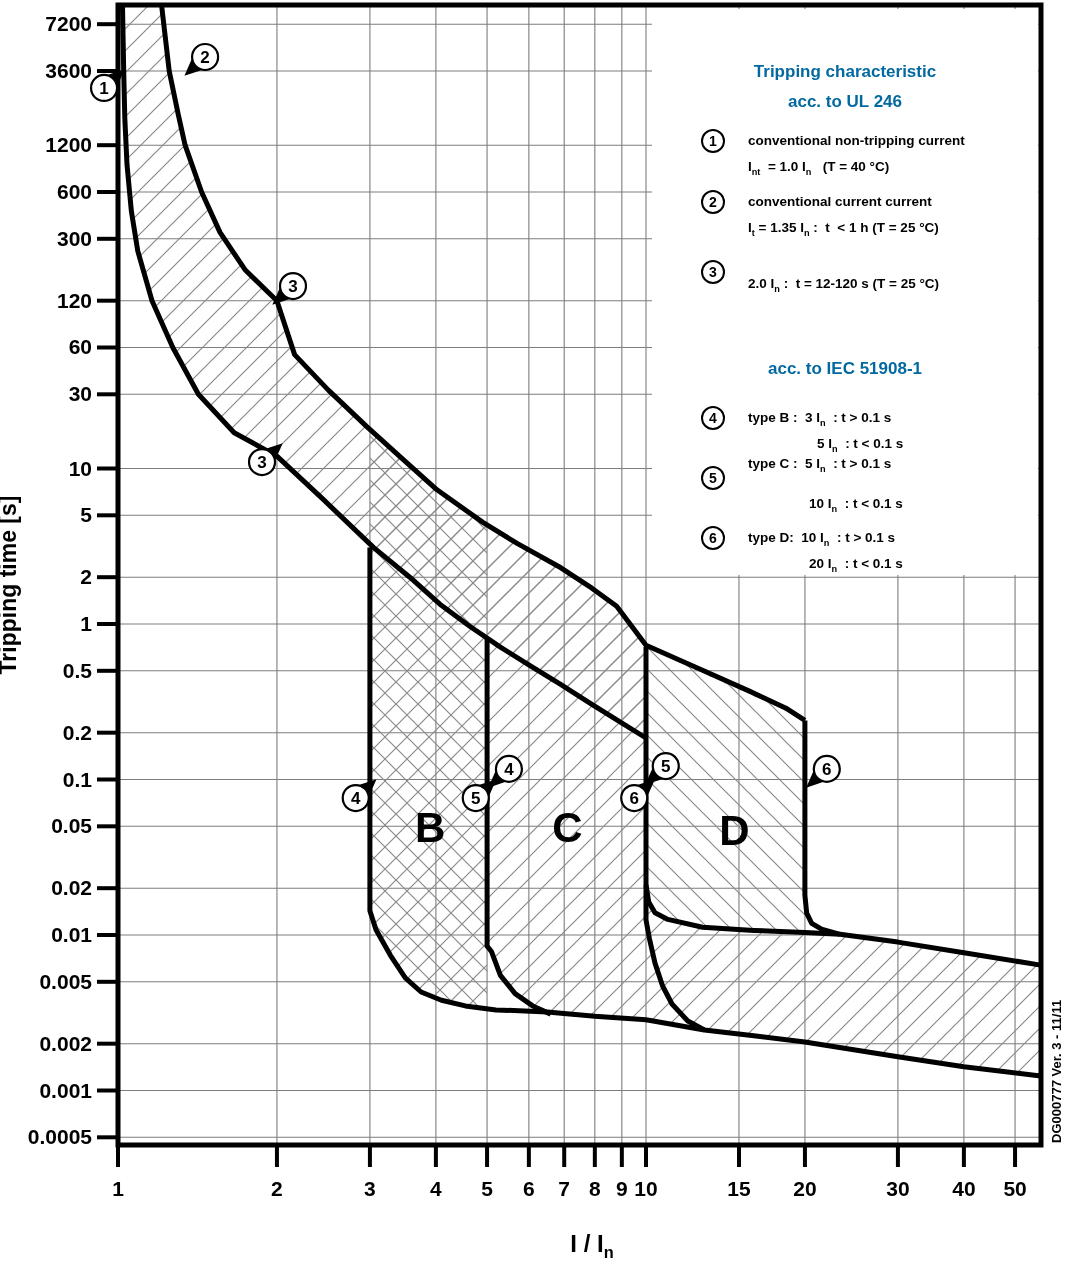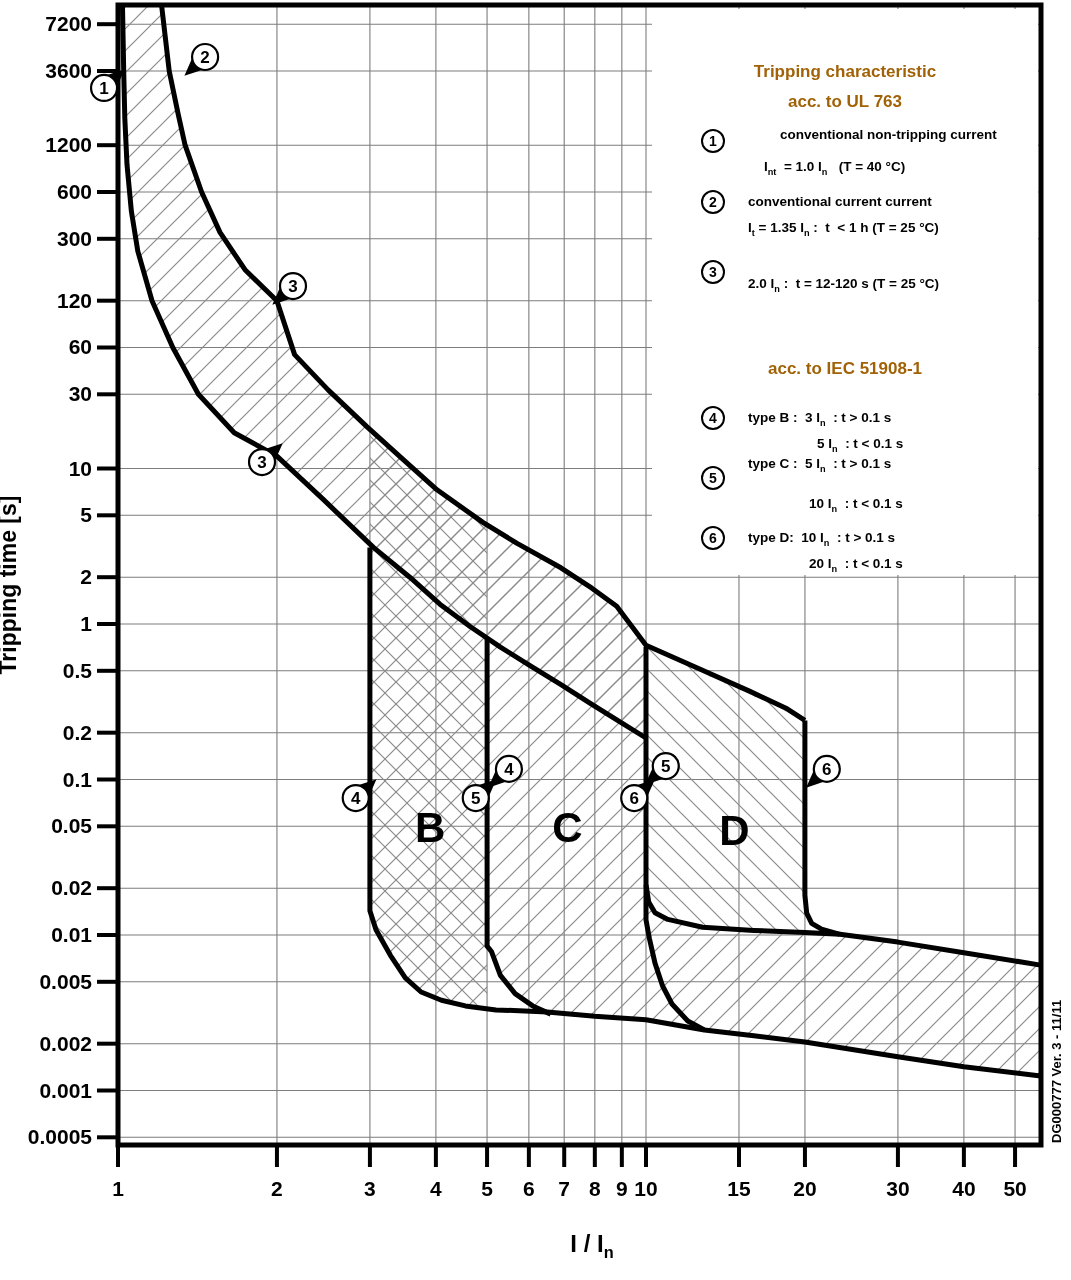--- a/index.html
+++ b/index.html
@@ -2,21 +2,21 @@
 <html><head>
 <meta charset="utf-8">
 <style>
   html,body{margin:0;padding:0;background:#ffffff;}
   .stage{position:relative;width:1071px;height:1280px;background:#fff;
          font-family:"Liberation Sans",sans-serif;overflow:hidden;}
   .stage svg{position:absolute;left:0;top:0;}
   .overlay{position:absolute;left:0;top:0;width:1071px;height:1280px;pointer-events:none;}
   .legend-panel{position:absolute;left:652px;top:9px;width:386px;height:566px;background:#fff;}
   .lg-line{position:absolute;white-space:pre;font-weight:bold;font-size:13.5px;color:#000;}
-  .lg-title{position:absolute;white-space:pre;font-weight:bold;font-size:17px;color:#a16207;
+  .lg-title{position:absolute;white-space:pre;font-weight:bold;font-size:17px;color:#0369a1;
             left:652px;width:386px;text-align:center;}
   .lg-circle{position:absolute;width:24px;height:24px;box-sizing:border-box;border:2px solid #000;
              border-radius:50%;background:#fff;text-align:center;line-height:20px;
              font-weight:bold;font-size:14px;color:#000;}
   sub{font-size:68%;line-height:0;}
   .side-note{position:absolute;left:1049px;top:1143px;transform:rotate(-90deg);
              transform-origin:0 0;font-weight:bold;font-size:13px;white-space:pre;color:#000;}
 </style>
 </head>
 <body>
@@ -203,24 +203,24 @@
         <text x="734.3435527470369" y="845.4887830909959" text-anchor="middle" font-size="42" font-weight="bold" fill="#000000">D</text>
       </g>
     <text x="16" y="585" transform="rotate(-90 16 585)" text-anchor="middle" font-size="23" font-weight="bold" fill="#000">Tripping time [s]</text>
     <text id="x-axis-title" x="592" y="1252" text-anchor="middle" font-size="24" font-weight="bold" fill="#000"><tspan>I / I</tspan><tspan font-size="68%" dy="6">n</tspan></text>
   </svg>
 
   <div class="overlay">
     <div class="legend-panel" id="legend-panel"></div>
     <div class="side-note">DG000777 Ver. 3 - 11/11</div>
   <div class="lg-title" style="top: 62px;">Tripping characteristic</div>
-      <div class="lg-title" style="top: 92px;">acc. to UL 763</div>
+      <div class="lg-title" style="top: 92px;">acc. to UL 246</div>
       <div class="lg-circle" style="left: 701px; top: 129px;">1</div>
-      <div class="lg-line" style="left: 748px; top: 127px; margin-left: 32px;">conventional non-tripping current</div>
-      <div class="lg-line" style="left: 748px; top: 159px; margin-left: 16px;">I<sub>nt</sub>  = 1.0 I<sub>n</sub>   (T = 40 °C)</div>
+      <div class="lg-line" style="left: 748px; top: 133px;">conventional non-tripping current</div>
+      <div class="lg-line" style="left: 748px; top: 159px;">I<sub>nt</sub>  = 1.0 I<sub>n</sub>   (T = 40 °C)</div>
       <div class="lg-circle" style="left: 701px; top: 190px;">2</div>
       <div class="lg-line" style="left: 748px; top: 194px;">conventional current current</div>
       <div class="lg-line" style="left: 748px; top: 220px;">I<sub>t</sub> = 1.35 I<sub>n</sub> :  t  &lt; 1 h (T = 25 °C)</div>
       <div class="lg-circle" style="left: 701px; top: 260px;">3</div>
       <div class="lg-line" style="left: 748px; top: 276px;">2.0 I<sub>n</sub> :  t = 12-120 s (T = 25 °C)</div>
       <div class="lg-title" style="top: 359px;">acc. to IEC 51908-1</div>
       <div class="lg-circle" style="left: 701px; top: 406px;">4</div>
       <div class="lg-line" style="left: 748px; top: 410px;">type B :  3 I<sub>n</sub>  : t &gt; 0.1 s</div>
       <div class="lg-line" style="left: 817px; top: 436px;">5 I<sub>n</sub>  : t &lt; 0.1 s</div>
       <div class="lg-circle" style="left: 701px; top: 466px;">5</div>

